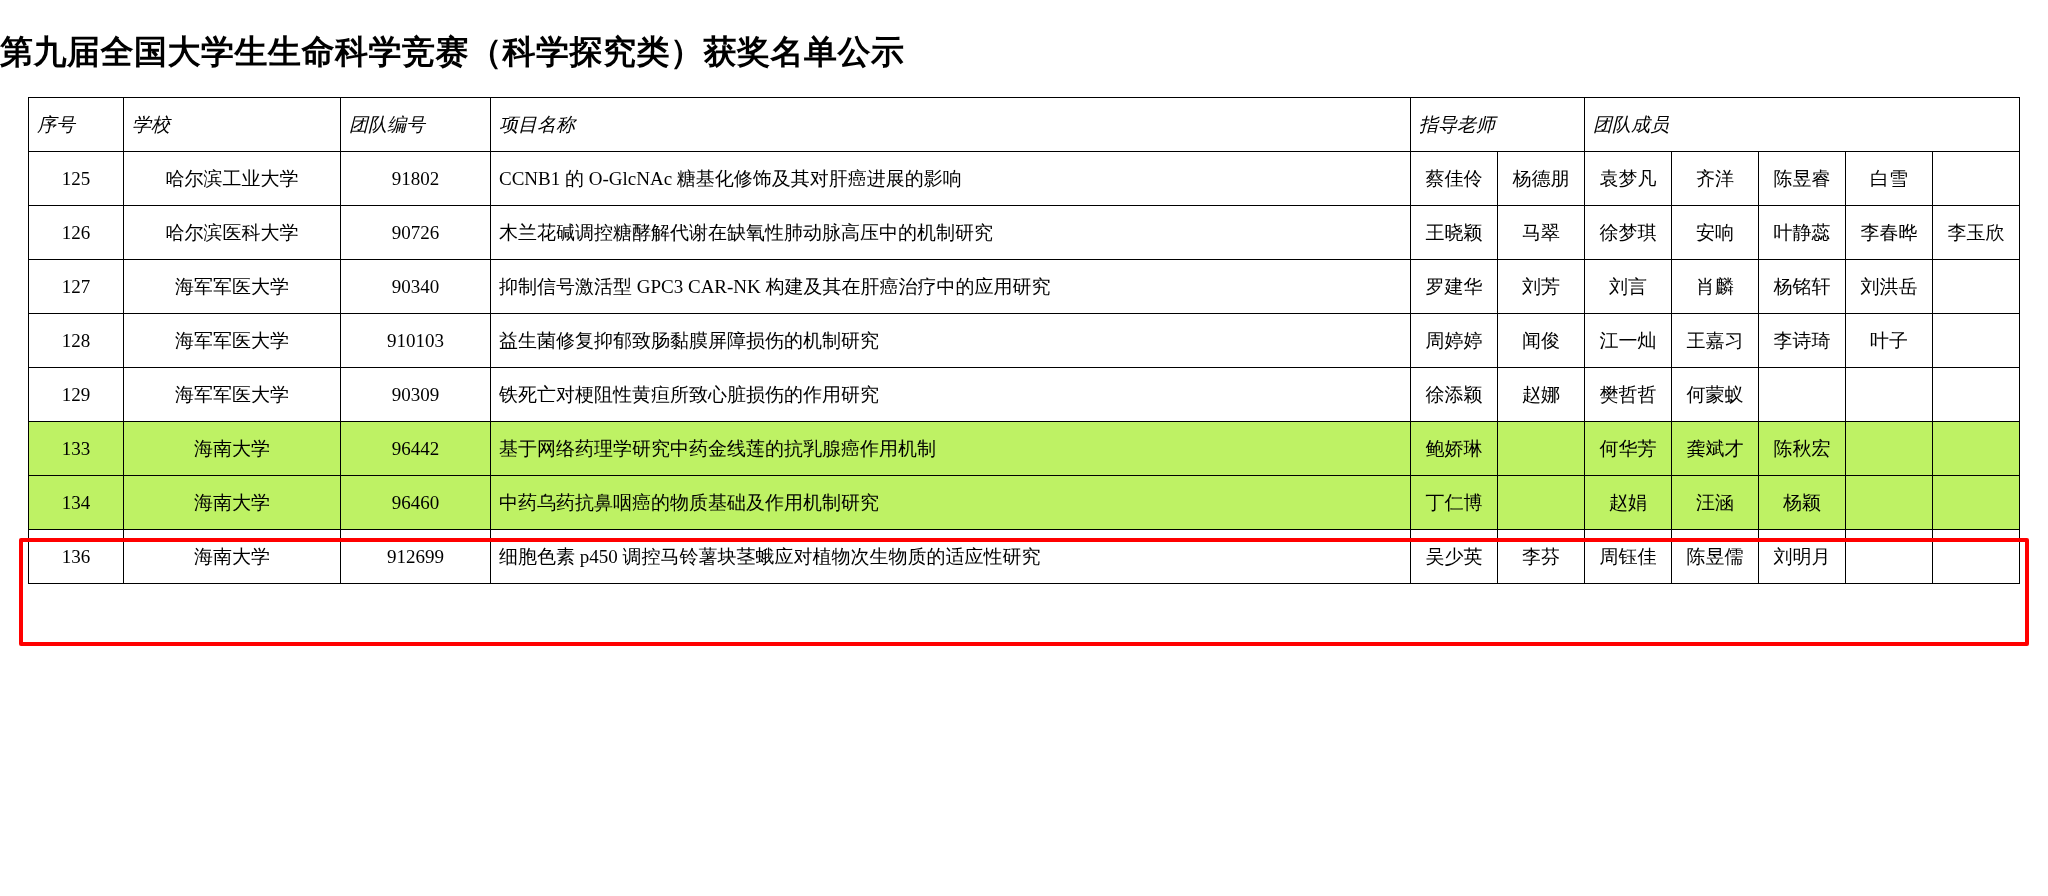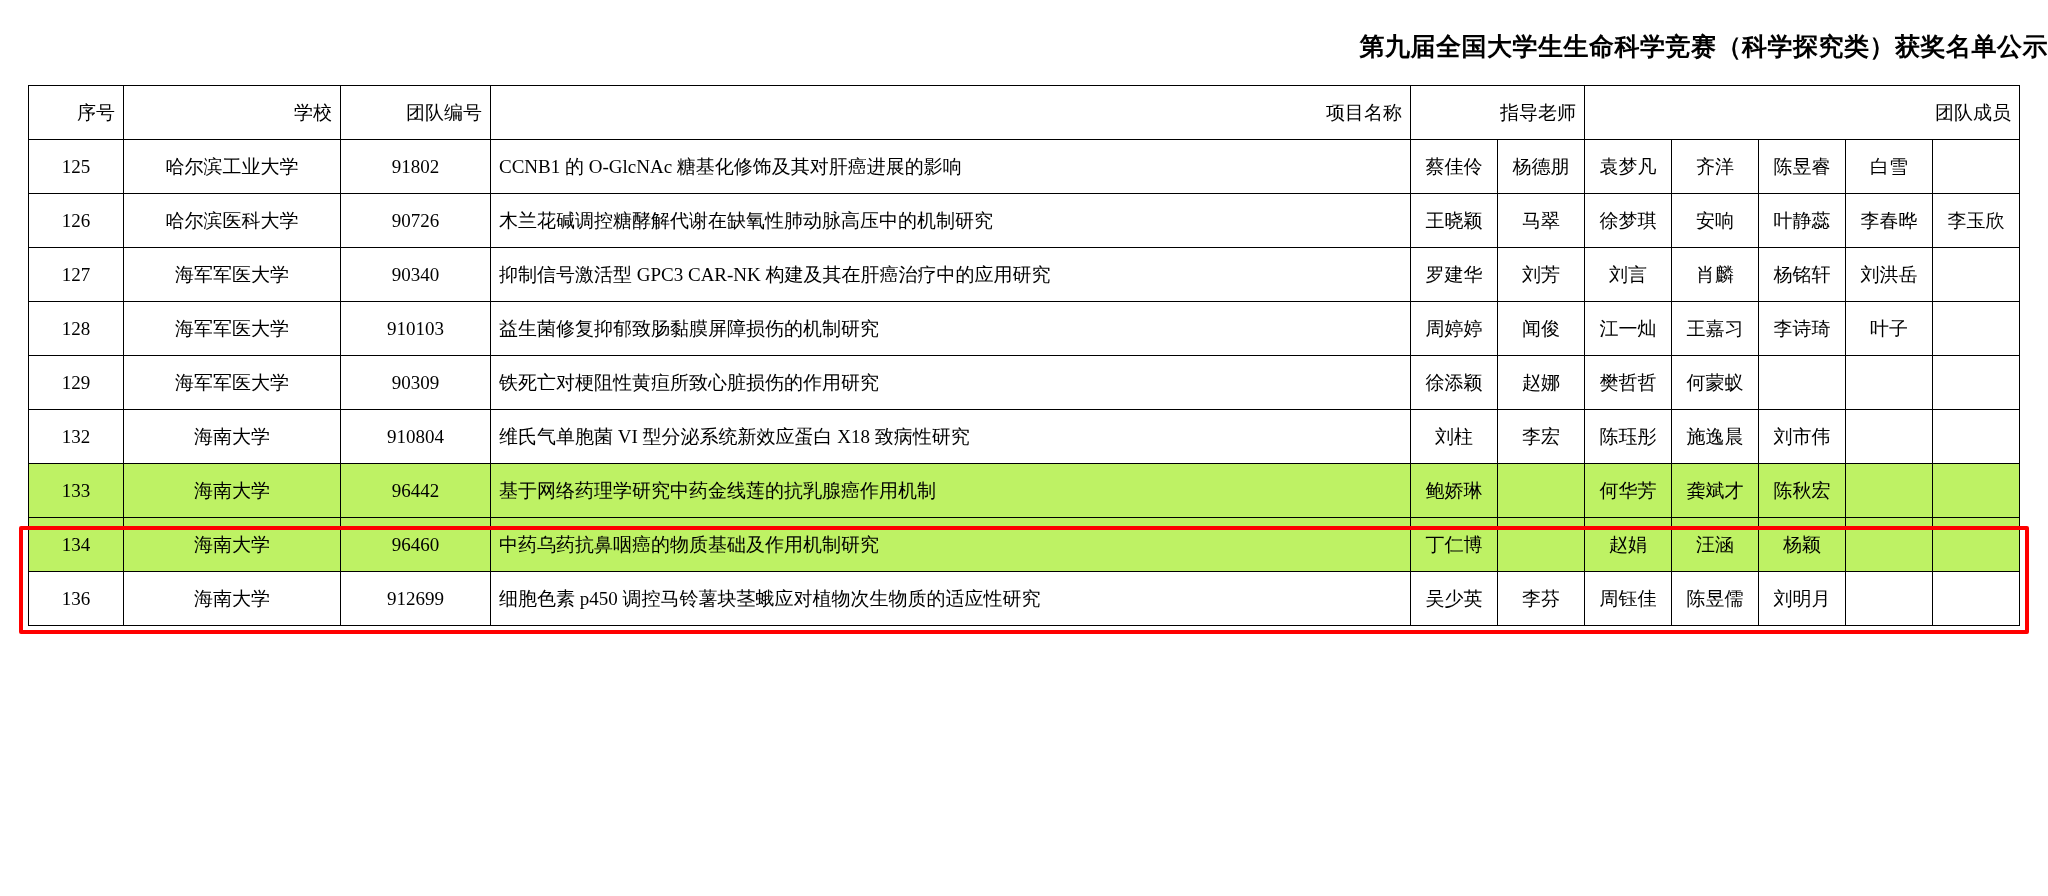--- a/index.html
+++ b/index.html
@@ -14,22 +14,22 @@
     color: #000000;
     position: relative;
     overflow: hidden;
   }
   #page {
     position: relative;
     width: 2048px;
     height: 896px;
   }
   .doc-title {
-    text-align: right;
-    font-size: 25px;
+    text-align: left;
+    font-size: 33px;
     font-weight: 700;
     letter-spacing: 0.5px;
     padding-top: 30px;
     padding-bottom: 22px;
     font-family: "Liberation Serif", "DejaVu Serif", serif;
   }
   .table-wrap {
     margin: 0 28px;
     position: relative;
   }
@@ -43,22 +43,23 @@
     border: 1px solid #000000;
     font-size: 19px;
     font-weight: 400;
     padding: 0 8px;
     height: 53px;
     vertical-align: middle;
     overflow: hidden;
     white-space: nowrap;
   }
   table.award-table th {
-    text-align: right;
+    text-align: left;
     font-weight: 400;
+    font-style: italic;
   }
   .c-idx   { width: 78px;  text-align: center; }
   .c-school{ width: 200px; text-align: center; }
   .c-team  { width: 133px; text-align: center; }
   .c-proj  { width: 903px; text-align: left; padding-left: 14px; }
   .c-mem   { width: 110px; text-align: center; }
   .c-teach { width: 100px; text-align: center; }
 
   thead th.head-teachers { }
   thead th.head-members { }
@@ -154,33 +155,20 @@
             <td class="c-team">90309</td>
             <td class="c-proj">铁死亡对梗阻性黄疸所致心脏损伤的作用研究</td>
             <td class="c-teach">徐添颖</td>
             <td class="c-teach">赵娜</td>
             <td class="c-mem">樊哲哲</td>
             <td class="c-mem">何蒙蚁</td>
             <td class="c-mem"></td>
             <td class="c-mem"></td>
             <td class="c-mem"></td>
           </tr>
-          <tr>
-            <td class="c-idx">132</td>
-            <td class="c-school">海南大学</td>
-            <td class="c-team">910804</td>
-            <td class="c-proj">维氏气单胞菌 VI 型分泌系统新效应蛋白 X18 致病性研究</td>
-            <td class="c-teach">刘柱</td>
-            <td class="c-teach">李宏</td>
-            <td class="c-mem">陈珏彤</td>
-            <td class="c-mem">施逸晨</td>
-            <td class="c-mem">刘市伟</td>
-            <td class="c-mem"></td>
-            <td class="c-mem"></td>
-          </tr>
           <tr class="highlight-row">
             <td class="c-idx">133</td>
             <td class="c-school">海南大学</td>
             <td class="c-team">96442</td>
             <td class="c-proj">基于网络药理学研究中药金线莲的抗乳腺癌作用机制</td>
             <td class="c-teach">鲍娇琳</td>
             <td class="c-teach"></td>
             <td class="c-mem">何华芳</td>
             <td class="c-mem">龚斌才</td>
             <td class="c-mem">陈秋宏</td>

